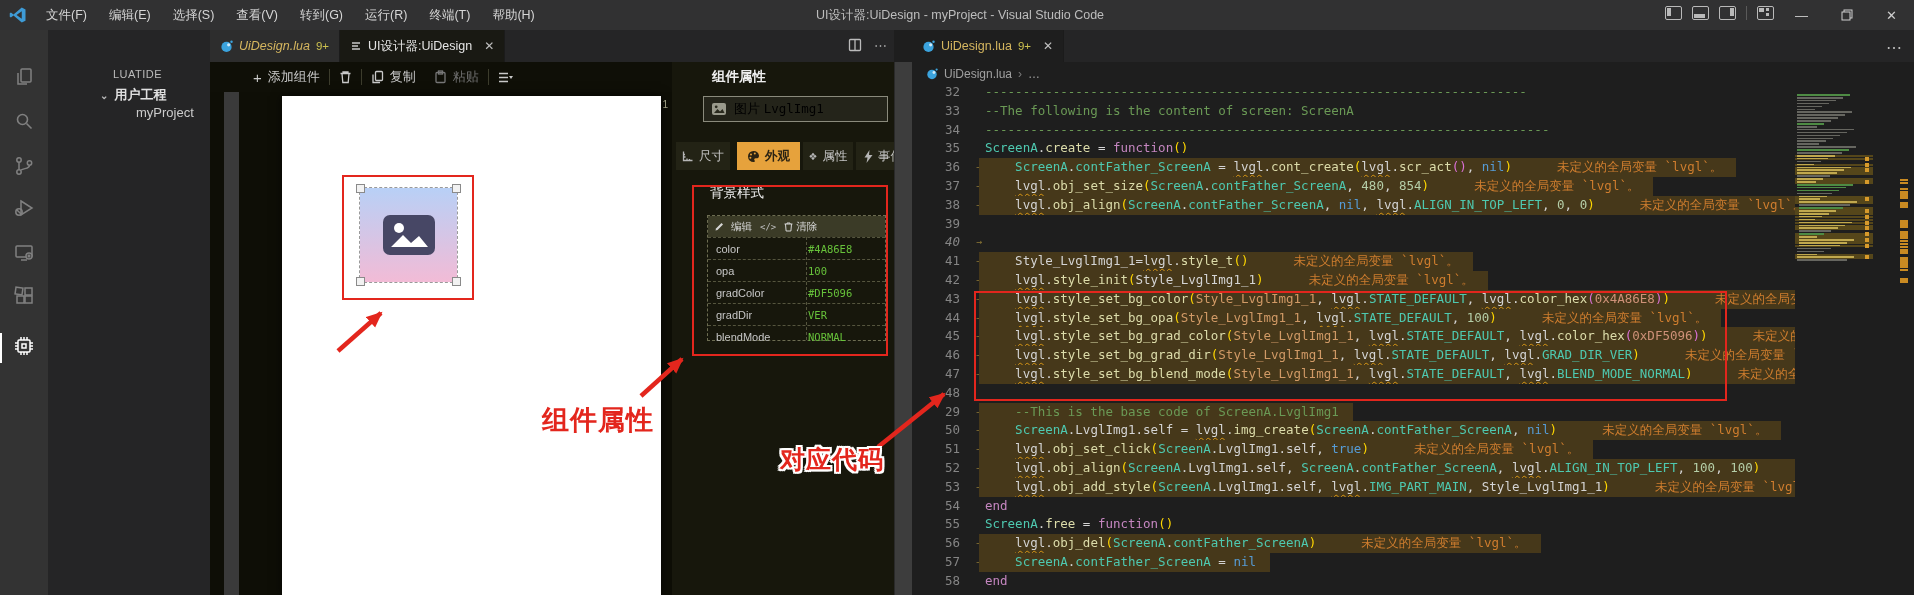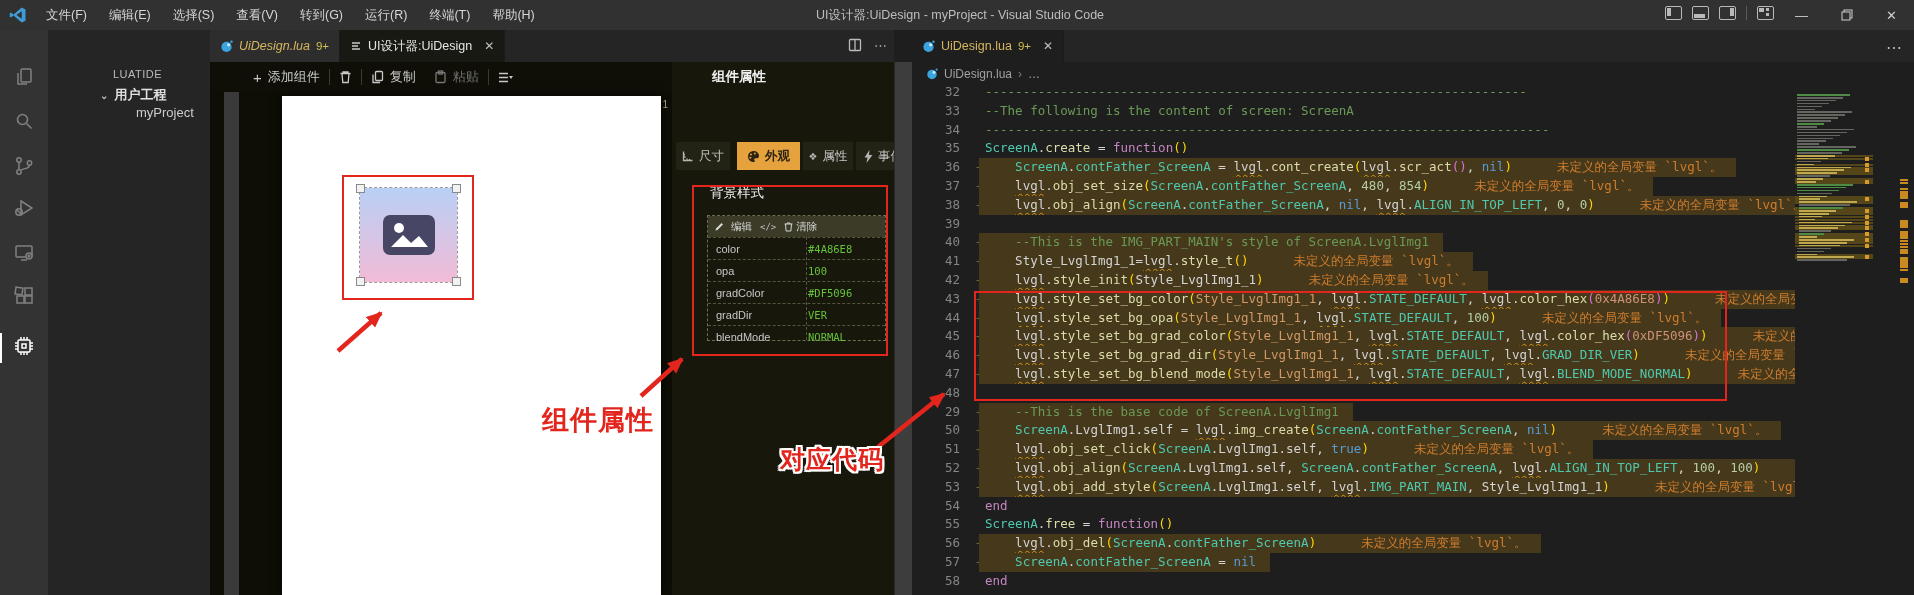--- a/index.html
+++ b/index.html
@@ -293,20 +293,28 @@
       <path d="M8 32 L20 20 L28 28 L36 21 L45 32 Z" fill="#ffffff"></path>
     </svg>
   </div>
   <div class="handle abs" style="left:356px;top:184px;"></div>
   <div class="handle abs" style="left:452px;top:184px;"></div>
   <div class="handle abs" style="left:356px;top:277px;"></div>
   <div class="handle abs" style="left:452px;top:277px;"></div>
 
   <div id="props" class="abs"></div>
   <div id="props-header" class="abs">组件属性</div>
+  <div id="widget-box" class="abs">
+    <svg width="14" height="12" viewBox="0 0 14 12">
+        <rect x="0" y="0" width="14" height="12" rx="2" fill="#9a9a8c"></rect>
+        <circle cx="4.2" cy="3.8" r="1.4" fill="#2a2a1e"></circle>
+        <path d="M2 10 L5.5 6 L8 8.5 L10.5 6 L12.5 10 Z" fill="#2a2a1e"></path>
+      </svg>
+    <span><span>图片</span> <span class="wname">LvglImg1</span></span>
+  </div>
   <div class="ptab" style="left:676px;width:54px;">
     <svg width="12" height="12" viewBox="0 0 12 12">
         <g fill="none" stroke="#b5b5b5" stroke-width="1.3">
           <path d="M1.5 1.5 V10.5 H10.5 M1.5 7 h2 M1.5 4.5 h1.5 M5 10.5 v-2 M7.5 10.5 v-1.5"></path>
         </g>
       </svg>
     <span>尺寸</span>
     </div>
   <div class="ptab active" style="left:737px;width:63px;">
     <svg width="13" height="13" viewBox="0 0 13 13">
@@ -399,21 +407,21 @@
       </div>
       <div id="code-lines">
           <div class="code-line" style="top: 21px; text-decoration: underline;"><span class="ln">32</span><span class="lc"><span class="tk-c">------------------------------------------------------------------------</span></span></div>
           <div class="code-line" style="top: 39.8px;"><span class="ln">33</span><span class="lc"><span class="tk-c">--The following is the content of screen: ScreenA</span></span></div>
           <div class="code-line" style="top: 58.6px;"><span class="ln">34</span><span class="lc"><span class="tk-c">---------------------------------------------------------------------------</span></span></div>
           <div class="code-line" style="top: 77.4px;"><span class="ln">35</span><span class="lc"><span class="tk-g">ScreenA</span><span class="tk-w">.</span><span class="tk-f">create</span><span class="tk-w"> = </span><span class="tk-k">function</span><span class="tk-p1">()</span></span></div>
           <div class="code-line" style="top: 96.2px;"><span class="ln">36</span><span class="gut-arrow">→</span><span class="lc hl"><span class="tk-w">    </span><span class="tk-g">ScreenA</span><span class="tk-w">.</span><span class="tk-g">contFather_ScreenA</span><span class="tk-w"> = </span><span class="tk-v">lvgl</span><span class="tk-w">.</span><span class="tk-f">cont_create</span><span class="tk-p1">(</span><span class="tk-v">lvgl</span><span class="tk-w">.</span><span class="tk-f">scr_act</span><span class="tk-p2">()</span><span class="tk-w">, </span><span class="tk-b">nil</span><span class="tk-p1">)</span><span class="tk-W">      未定义的全局变量 `lvgl`。</span></span></div>
           <div class="code-line" style="top: 115px;"><span class="ln">37</span><span class="gut-arrow">→</span><span class="lc hl"><span class="tk-w">    </span><span class="tk-v">lvgl</span><span class="tk-w">.</span><span class="tk-f">obj_set_size</span><span class="tk-p1">(</span><span class="tk-g">ScreenA</span><span class="tk-w">.</span><span class="tk-g">contFather_ScreenA</span><span class="tk-w">, </span><span class="tk-n">480</span><span class="tk-w">, </span><span class="tk-n">854</span><span class="tk-p1">)</span><span class="tk-W">      未定义的全局变量 `lvgl`。</span></span></div>
           <div class="code-line" style="top: 133.8px;"><span class="ln">38</span><span class="gut-arrow">→</span><span class="lc hl"><span class="tk-w">    </span><span class="tk-v">lvgl</span><span class="tk-w">.</span><span class="tk-f">obj_align</span><span class="tk-p1">(</span><span class="tk-g">ScreenA</span><span class="tk-w">.</span><span class="tk-g">contFather_ScreenA</span><span class="tk-w">, </span><span class="tk-b">nil</span><span class="tk-w">, </span><span class="tk-v">lvgl</span><span class="tk-w">.</span><span class="tk-C">ALIGN_IN_TOP_LEFT</span><span class="tk-w">, </span><span class="tk-n">0</span><span class="tk-w">, </span><span class="tk-n">0</span><span class="tk-p1">)</span><span class="tk-W">      未定义的全局变量 `lvgl`。</span></span></div>
           <div class="code-line" style="top: 152.6px;"><span class="ln">39</span><span class="lc"></span></div>
-          <div class="code-line" style="top: 171.4px;"><span class="ln">40</span><span class="gut-arrow">→</span><span class="lc hl"><span class="tk-w">    </span><span class="tk-c">--This is the IMG_PART_MAIN's style of ScreenA.LvglImg1</span></span></div>
+          <div class="code-line" style="top: 171.4px; font-style: italic;"><span class="ln">40</span><span class="gut-arrow">→</span></div>
           <div class="code-line" style="top: 190.2px;"><span class="ln">41</span><span class="gut-arrow">→</span><span class="lc hl"><span class="tk-w">    Style_LvglImg1_1</span><span class="tk-w">=</span><span class="tk-v">lvgl</span><span class="tk-w">.</span><span class="tk-f">style_t</span><span class="tk-p1">()</span><span class="tk-W">      未定义的全局变量 `lvgl`。</span></span></div>
           <div class="code-line" style="top: 209px;"><span class="ln">42</span><span class="gut-arrow">→</span><span class="lc hl"><span class="tk-w">    </span><span class="tk-v">lvgl</span><span class="tk-w">.</span><span class="tk-f">style_init</span><span class="tk-p1">(</span><span class="tk-w">Style_LvglImg1_1</span><span class="tk-p1">)</span><span class="tk-W">      未定义的全局变量 `lvgl`。</span></span></div>
           <div class="code-line" style="top: 227.8px;"><span class="ln">43</span><span class="gut-arrow">→</span><span class="lc hl"><span class="tk-w">    </span><span class="tk-v">lvgl</span><span class="tk-w">.</span><span class="tk-f">style_set_bg_color</span><span class="tk-p1">(</span><span class="tk-s">Style_LvglImg1_1</span><span class="tk-w">, </span><span class="tk-v">lvgl</span><span class="tk-w">.</span><span class="tk-C">STATE_DEFAULT</span><span class="tk-w">, </span><span class="tk-v">lvgl</span><span class="tk-w">.</span><span class="tk-f">color_hex</span><span class="tk-p2">(</span><span class="tk-x">0x4A86E8</span><span class="tk-p2">)</span><span class="tk-p1">)</span><span class="tk-W">      未定义的全局变量 `lvgl`。</span></span></div>
           <div class="code-line" style="top: 246.6px;"><span class="ln">44</span><span class="gut-arrow">→</span><span class="lc hl"><span class="tk-w">    </span><span class="tk-v">lvgl</span><span class="tk-w">.</span><span class="tk-f">style_set_bg_opa</span><span class="tk-p1">(</span><span class="tk-s">Style_LvglImg1_1</span><span class="tk-w">, </span><span class="tk-v">lvgl</span><span class="tk-w">.</span><span class="tk-C">STATE_DEFAULT</span><span class="tk-w">, </span><span class="tk-n">100</span><span class="tk-p1">)</span><span class="tk-W">      未定义的全局变量 `lvgl`。</span></span></div>
           <div class="code-line" style="top: 265.4px;"><span class="ln">45</span><span class="gut-arrow">→</span><span class="lc hl"><span class="tk-w">    </span><span class="tk-v">lvgl</span><span class="tk-w">.</span><span class="tk-f">style_set_bg_grad_color</span><span class="tk-p1">(</span><span class="tk-s">Style_LvglImg1_1</span><span class="tk-w">, </span><span class="tk-v">lvgl</span><span class="tk-w">.</span><span class="tk-C">STATE_DEFAULT</span><span class="tk-w">, </span><span class="tk-v">lvgl</span><span class="tk-w">.</span><span class="tk-f">color_hex</span><span class="tk-p2">(</span><span class="tk-x">0xDF5096</span><span class="tk-p2">)</span><span class="tk-p1">)</span><span class="tk-W">      未定义的全局变量 `lvgl`。</span></span></div>
           <div class="code-line" style="top: 284.2px;"><span class="ln">46</span><span class="gut-arrow">→</span><span class="lc hl"><span class="tk-w">    </span><span class="tk-v">lvgl</span><span class="tk-w">.</span><span class="tk-f">style_set_bg_grad_dir</span><span class="tk-p1">(</span><span class="tk-s">Style_LvglImg1_1</span><span class="tk-w">, </span><span class="tk-v">lvgl</span><span class="tk-w">.</span><span class="tk-C">STATE_DEFAULT</span><span class="tk-w">, </span><span class="tk-v">lvgl</span><span class="tk-w">.</span><span class="tk-C">GRAD_DIR_VER</span><span class="tk-p1">)</span><span class="tk-W">      未定义的全局变量 `lvgl`。</span></span></div>
           <div class="code-line" style="top: 303px;"><span class="ln">47</span><span class="gut-arrow">→</span><span class="lc hl"><span class="tk-w">    </span><span class="tk-v">lvgl</span><span class="tk-w">.</span><span class="tk-f">style_set_bg_blend_mode</span><span class="tk-p1">(</span><span class="tk-s">Style_LvglImg1_1</span><span class="tk-w">, </span><span class="tk-v">lvgl</span><span class="tk-w">.</span><span class="tk-C">STATE_DEFAULT</span><span class="tk-w">, </span><span class="tk-v">lvgl</span><span class="tk-w">.</span><span class="tk-C">BLEND_MODE_NORMAL</span><span class="tk-p1">)</span><span class="tk-W">      未定义的全局变量 `lvgl`。</span></span></div>
           <div class="code-line" style="top: 321.8px;"><span class="ln">48</span><span class="lc"></span></div>
           <div class="code-line" style="top: 340.6px;"><span class="ln">29</span><span class="gut-arrow">→</span><span class="lc hl"><span class="tk-w">    </span><span class="tk-c">--This is the base code of ScreenA.LvglImg1</span></span></div>
           <div class="code-line" style="top: 359.4px;"><span class="ln">50</span><span class="gut-arrow">→</span><span class="lc hl"><span class="tk-w">    </span><span class="tk-g">ScreenA</span><span class="tk-w">.</span><span class="tk-w">LvglImg1</span><span class="tk-w">.</span><span class="tk-w">self</span><span class="tk-w"> = </span><span class="tk-v">lvgl</span><span class="tk-w">.</span><span class="tk-f">img_create</span><span class="tk-p1">(</span><span class="tk-g">ScreenA</span><span class="tk-w">.</span><span class="tk-g">contFather_ScreenA</span><span class="tk-w">, </span><span class="tk-b">nil</span><span class="tk-p1">)</span><span class="tk-W">      未定义的全局变量 `lvgl`。</span></span></div>

